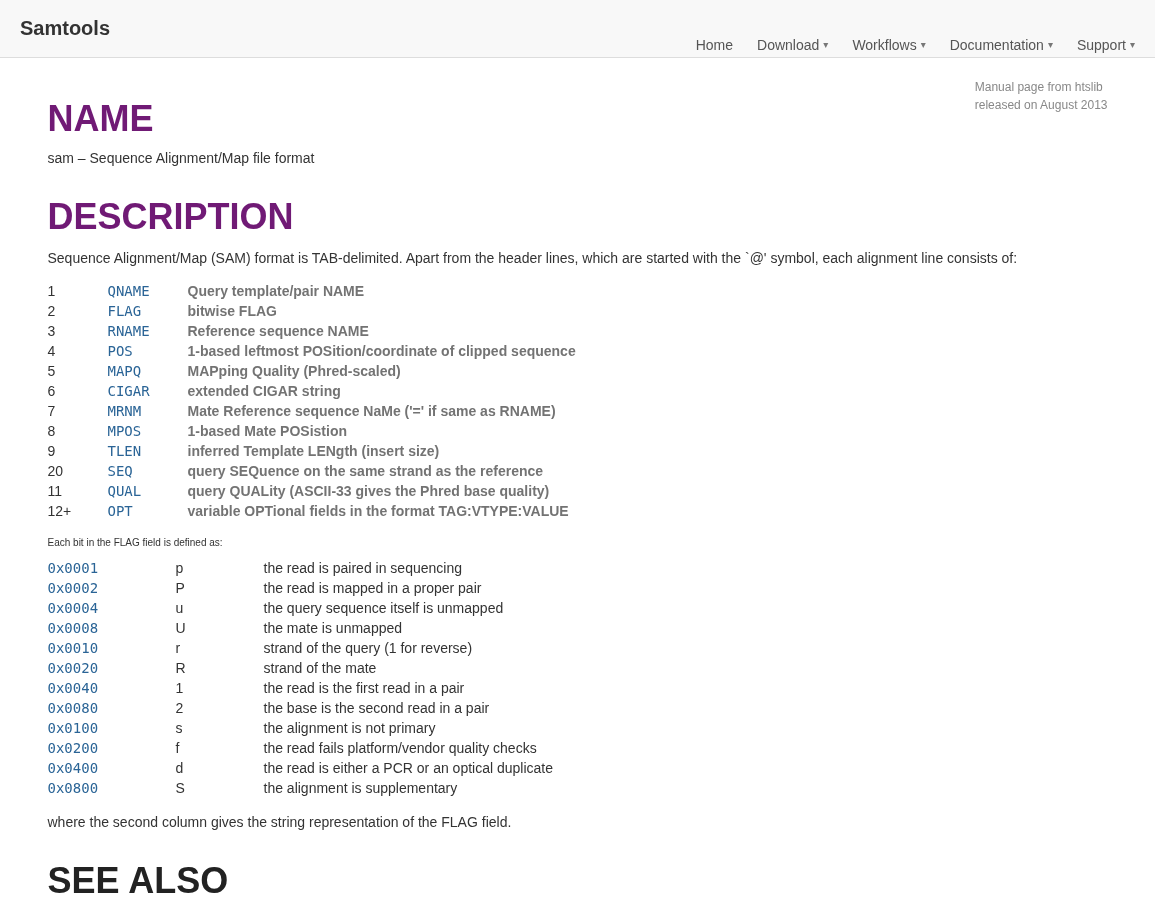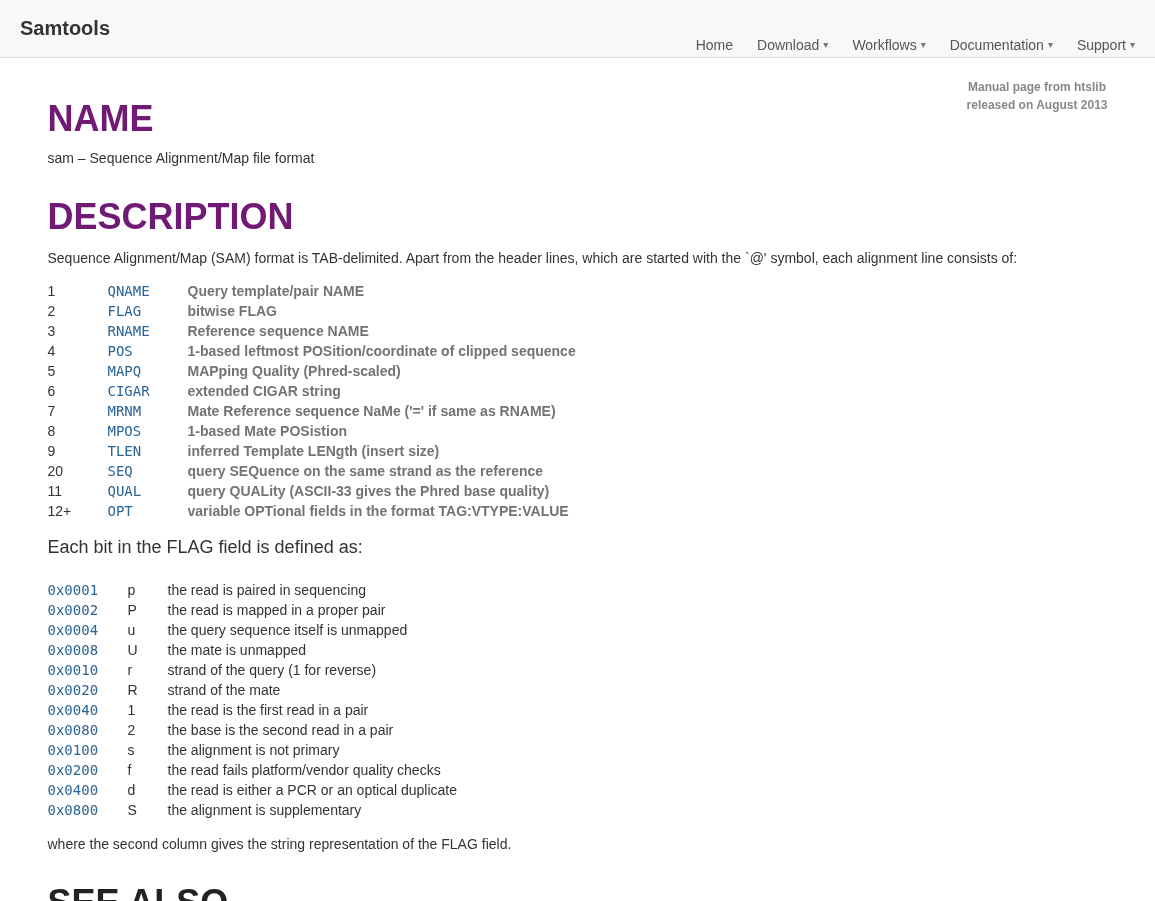--- a/index.html
+++ b/index.html
@@ -45,25 +45,24 @@
       max-width: 1100px;
       margin: 0 auto;
       padding: 20px 20px 40px 20px;
       position: relative;
     }
 
     .meta-note {
       position: absolute;
       top: 20px;
       right: 20px;
-      text-align: center;
+      text-align: left;
       color: #888;
       font-size: 12px;
       line-height: 1.5;
-      font-weight: bold;
     }
 
     h1.section-title {
       font-size: 36px;
       font-weight: bold;
       color: #701a75;
       margin-top: 20px;
       margin-bottom: 10px;
       font-family: Arial, Helvetica, sans-serif;
     }
@@ -106,31 +105,32 @@
       font-size: 14px;
     }
     .field-desc {
       color: #737373;
       flex: 1;
       font-weight: bold;
     }
 
     
     .flag-intro {
-      font-size: 18px;
-      margin-bottom: 22px;
+      font-size: 10px;
+      margin-bottom: 10px;
     }
     .flag-table {
       margin-bottom: 16px;
     }
     .flag-row {
       display: flex;
       align-items: baseline;
       padding: 2px 0;
       font-size: 14px;
+      gap: 48px;
     }
     .flag-hex {
       width: 80px;
       color: #2a6496;
       font-family: monospace;
       flex-shrink: 0;
     }
     .flag-char {
       width: 40px;
       color: #333;

